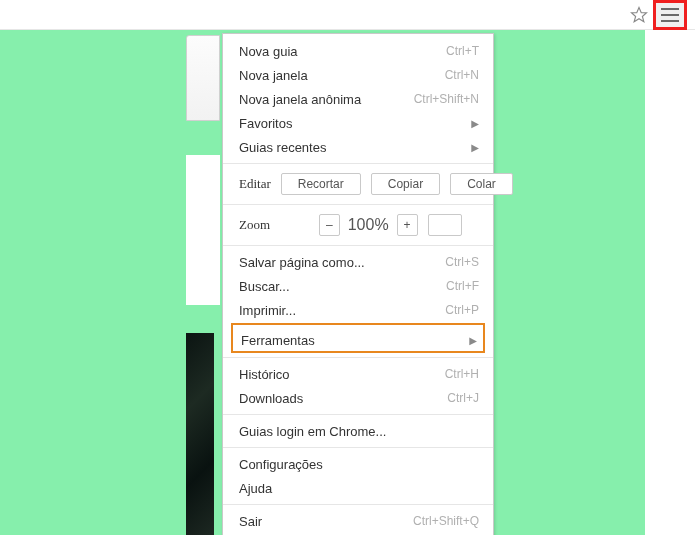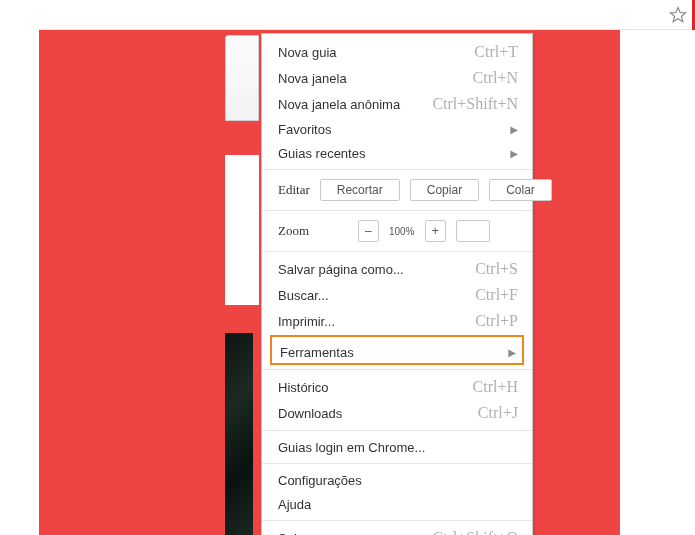--- a/index.html
+++ b/index.html
@@ -9,23 +9,22 @@
     font-family: "Segoe UI", Arial, sans-serif;
     font-size: 13px;
     color: #333;
     background: #fff;
     position: relative;
     overflow: hidden;
   }
   .canvas {
     position: absolute;
     left: 0; top: 0;
-    width: 581px; height: 535px;
-    background: #ef4444;
-    margin-left: 39px;
+    width: 645px; height: 535px;
+    background: #86efac;
   }
   .topstrip {
     position: absolute;
     left: 0; top: 0;
     width: 695px; height: 30px;
     background: #fff;
     border-bottom: 1px solid #e6e6e6;
   }
   .star {
     position: absolute;
@@ -99,21 +98,21 @@
   .item {
     display: flex;
     align-items: center;
     justify-content: space-between;
     padding: 4px 14px 4px 16px;
     min-height: 24px;
     cursor: default;
     color: #333;
   }
   .item .label { white-space: nowrap; }
-  .item .shortcut { color: #b0b0b0; font-size: 16px; font-family: Liberation Serif, serif; }
+  .item .shortcut { color: #b0b0b0; font-size: 12px; }
   .item .sub { color: #8a8a8a; font-size: 10px; }
   .sep {
     height: 1px;
     margin: 4px 0;
     background: #e6e6e6;
   }
   .row {
     display: flex;
     align-items: center;
     padding: 5px 10px 5px 16px;
@@ -124,21 +123,21 @@
     border: 1px solid #c9c9c9;
     background: #fff;
     font-size: 12px;
     color: #555;
     padding: 2px 16px;
     border-radius: 2px;
     line-height: 16px;
   }
   .btn-narrow { padding: 2px 6px; min-width: 16px; text-align: center;}
   .zoomgrp { display: flex; gap: 4px; align-items: center;}
-  .zoomval { font-size: 10px; color: #555; padding: 2px 4px; min-width: 38px; text-align: center;}
+  .zoomval { font-size: 16px; color: #555; padding: 2px 4px; min-width: 38px; text-align: center;}
   .fsbtn {
     width: 32px; height: 22px;
     display: flex; align-items: center; justify-content: center;
   }
   .fsbtn svg { width: 16px; height: 12px; stroke:#777; fill:none;}
   .highlight {
     border: 2px solid #e8871e;
     margin: 1px 8px;
     padding: 8px 6px 3px 8px;
   }

